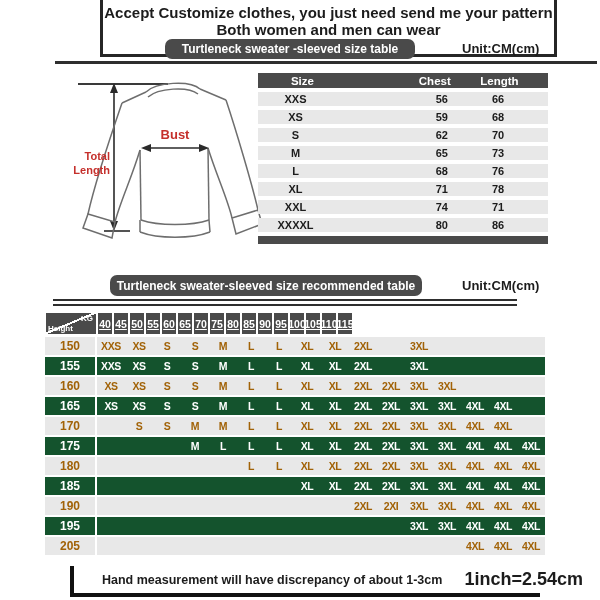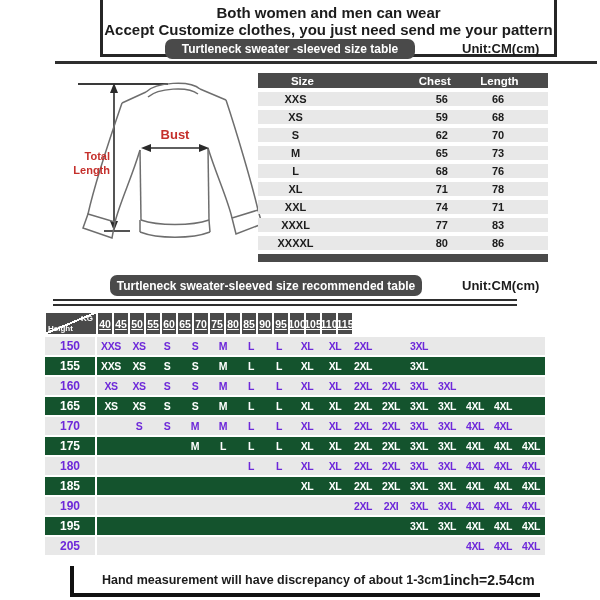--- a/index.html
+++ b/index.html
@@ -40,41 +40,41 @@
   .reco{position:absolute;left:45px;top:312px;width:500px;}
   .reco-head{display:flex;height:23px;}
   .rh-c{box-sizing:border-box;width:16px;height:23px;background:#4a4a4a;color:#fff;
         border:1.5px solid #fff;font-size:10.5px;display:flex;align-items:center;justify-content:center;text-decoration:underline;}
   .rh-corner{box-sizing:border-box;position:relative;width:52px;height:23px;color:#fff;
         border:1.5px solid #fff;
         background:linear-gradient(to bottom right,rgba(0,0,0,0) calc(50% - 1.5px),#fff calc(50% - 1.5px),#fff calc(50% + .5px),rgba(0,0,0,0) calc(50% + .5px)),#4a4a4a;}
   .rh-kg{position:absolute;top:1px;right:3px;font-size:8px;}
   .rh-height{position:absolute;bottom:1px;left:2px;font-size:8px;}
   .rt-row{display:flex;height:18px;margin-top:2px;align-items:center;}
-  .rt-row.light{background:#e8e8e8;color:#6d28d9;}
+  .rt-row.light{background:#e8e8e8;color:#a16207;}
   .rt-row.dark{background:#14532d;color:#fff;}
   .rt-h{box-sizing:border-box;width:52px;height:18px;line-height:18px;border-right:2px solid #fff;
         text-align:center;font-size:12px;}
   .rt-c{width:28px;text-align:center;font-size:10.5px;letter-spacing:-.4px;}
 
   
   .foot-box{position:absolute;left:70px;top:566px;width:466px;height:27px;
             border-left:4px solid #111;border-bottom:4px solid #111;
             display:flex;align-items:center;}
   .foot-note{font-size:12.5px;margin-left:28px;white-space:nowrap;}
-  .foot-conv{font-size:14px;white-space:nowrap;}
+  .foot-conv{font-size:18px;margin-left:22px;white-space:nowrap;}
 </style>
 </head>
 <body>
 
 <div class="page">
 
   <div class="top-box">
+    <div class="top-line">Accept Customize clothes, you just need send me your pattern</div>
     <div class="top-line">Both women and men can wear</div>
-    <div class="top-line">Accept Customize clothes, you just need send me your pattern</div>
   </div>
 
   <div class="badge badge1">Turtleneck sweater -sleeved size  table</div>
   <div class="unit unit1">Unit:CM(cm)</div>
   <div class="rule1"></div>
 
   <div class="figure">
     <svg width="205" height="196" viewBox="0 0 205 196">
 
       <path d="M10,12 H100" stroke="#3a3a3a" stroke-width="2" fill="none"></path>
@@ -145,25 +145,20 @@
         </div>
         <div class="st-row">
           <div class="st-c0">XL</div>
           <div class="st-c1">71</div>
           <div class="st-c2">78</div>
         </div>
         <div class="st-row">
           <div class="st-c0">XXL</div>
           <div class="st-c1">74</div>
           <div class="st-c2">71</div>
-        </div>
-        <div class="st-row">
-          <div class="st-c0">XXXL</div>
-          <div class="st-c1">77</div>
-          <div class="st-c2">83</div>
         </div>
         <div class="st-row">
           <div class="st-c0">XXXXL</div>
           <div class="st-c1">80</div>
           <div class="st-c2">86</div>
         </div>
       </div>
     <div class="st-bar"></div>
   </div>
 

